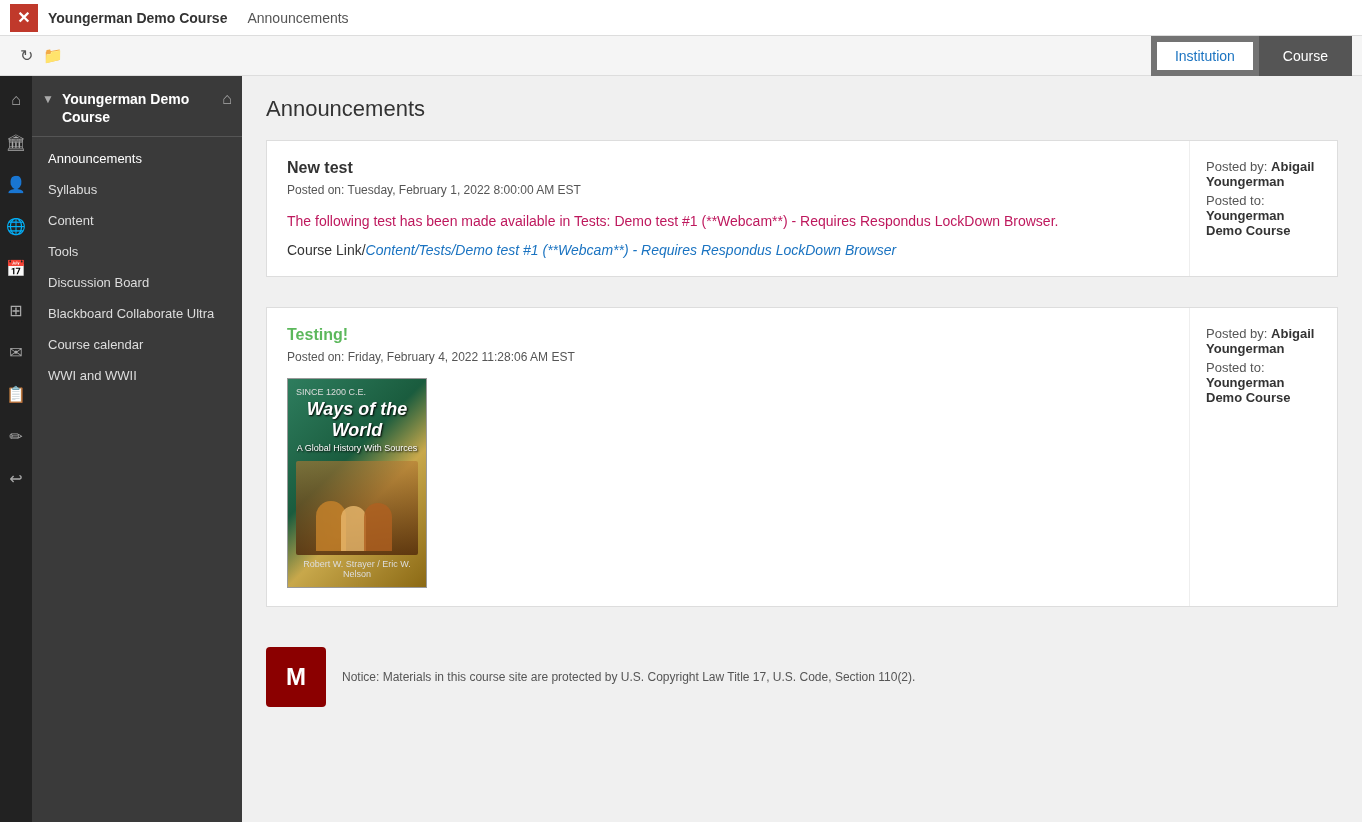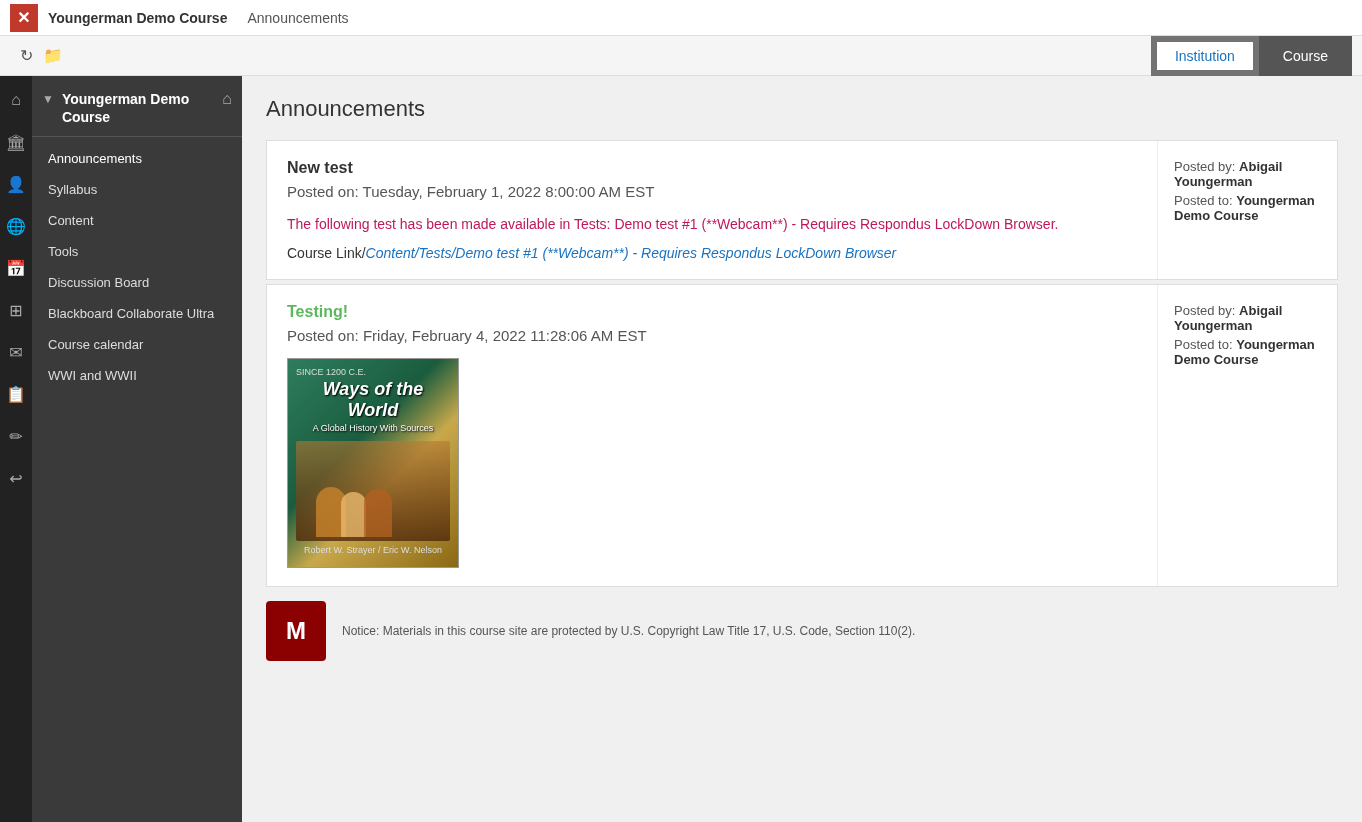--- a/index.html
+++ b/index.html
@@ -163,73 +163,73 @@
       font-size: 22px;
       font-weight: normal;
       color: #333;
       margin-bottom: 18px;
     }
 
     
     .announcement-card {
       background: #fff;
       border: 1px solid #ddd;
-      margin-bottom: 4px;
+      margin-bottom: 30px;
       display: flex;
       gap: 20px;
     }
     .announcement-body {
       flex: 1;
       padding: 18px 20px;
     }
     .announcement-title {
       font-size: 16px;
       font-weight: bold;
       color: #333;
       margin-bottom: 6px;
     }
     .announcement-title.green {
       color: #5cb85c;
     }
     .announcement-date {
-      font-size: 15px;
+      font-size: 12px;
       color: #555;
       margin-bottom: 14px;
     }
     .announcement-text {
       font-size: 14px;
       color: #be185d;
       margin-bottom: 10px;
       line-height: 1.5;
     }
     .announcement-link {
       color: #1a73c1;
       text-decoration: none;
       font-size: 14px;
       font-style: italic;
     }
     .announcement-meta {
-      width: 180px;
+      width: 148px;
       padding: 18px 16px;
       border-left: 1px solid #eee;
       font-size: 13px;
       color: #555;
       flex-shrink: 0;
     }
     .announcement-meta .meta-line {
       margin-bottom: 4px;
     }
     .announcement-meta .meta-name {
       font-weight: bold;
       color: #333;
     }
 
     
     .book-image {
-      width: 172px;
+      width: 140px;
       height: 210px;
       background: linear-gradient(135deg, #2e7d5e 0%, #1a5c3e 40%, #c8a84b 60%, #8b6914 100%);
       border: 1px solid #999;
       margin-top: 10px;
       display: flex;
       flex-direction: column;
       align-items: center;
       justify-content: flex-start;
       padding: 8px;
       position: relative;

